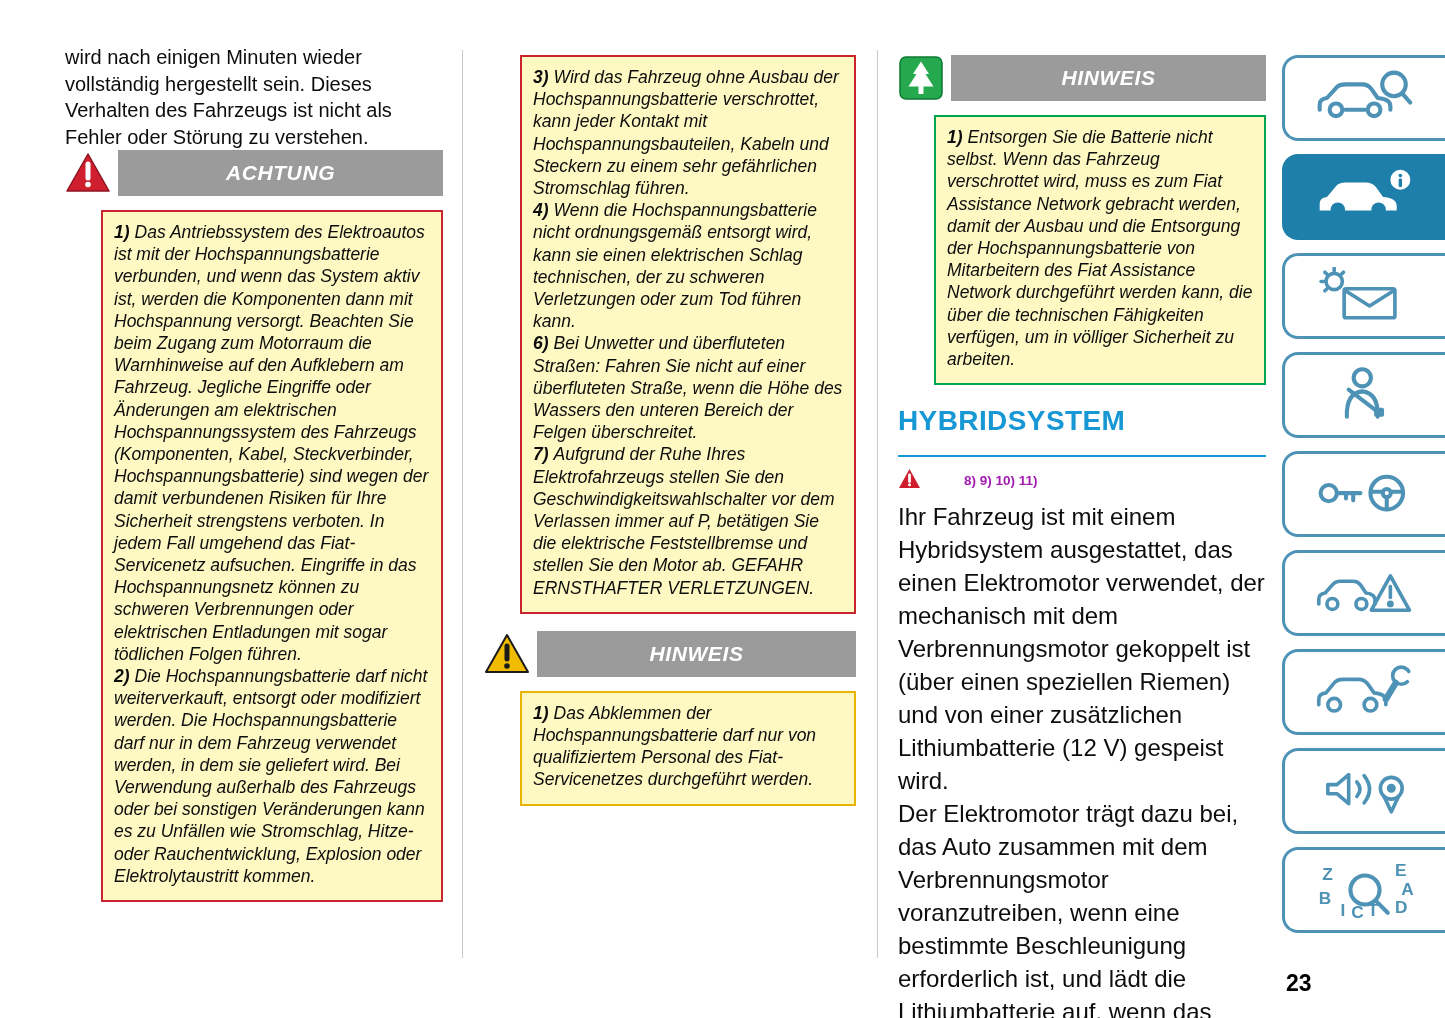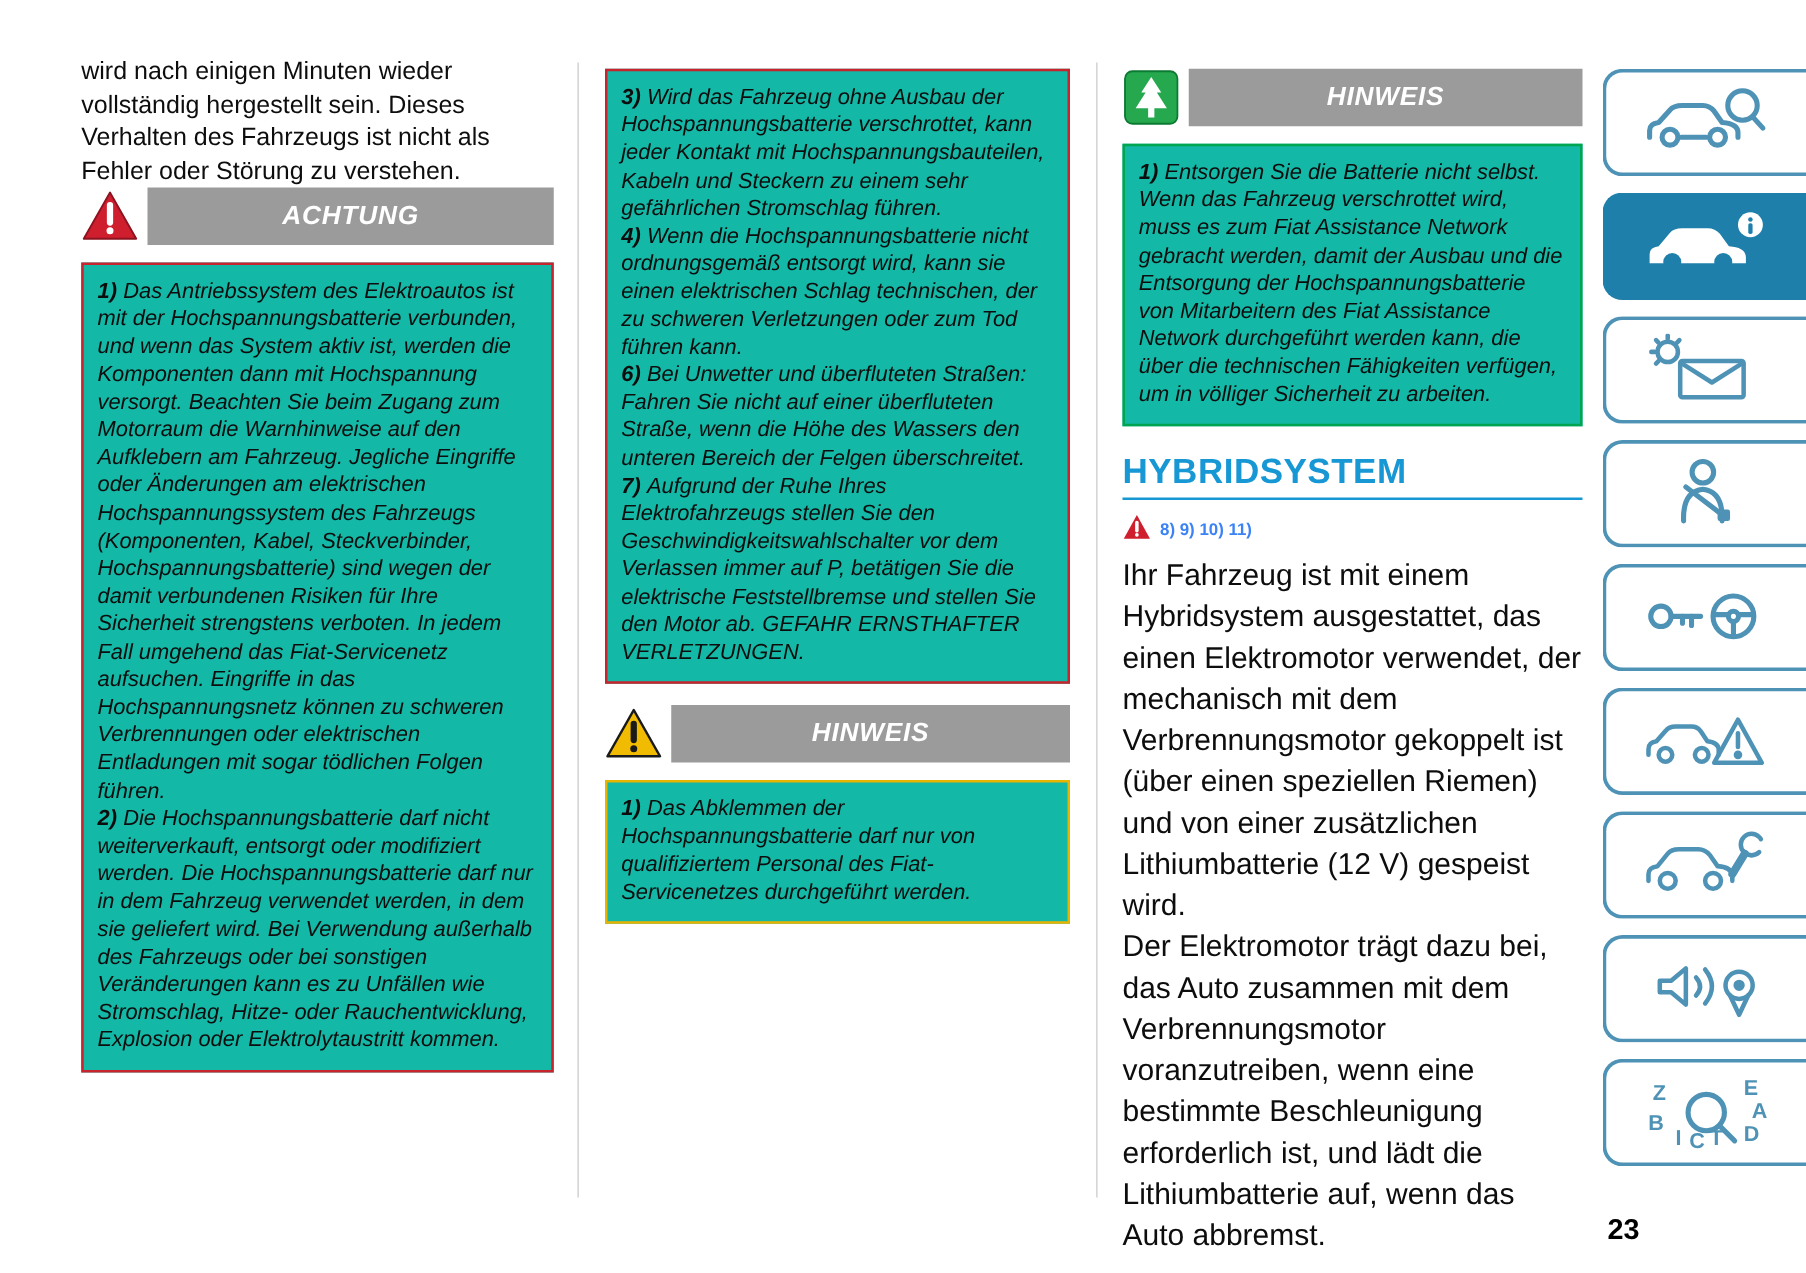--- a/index.html
+++ b/index.html
@@ -14,38 +14,38 @@
   .vdiv { position:absolute; top:50px; height:908px; width:1px; background:#c9c9c9; }
 
   .body-text { font-size:20px; line-height:26.5px; color:#0d0d0d; }
   .intro { }
 
   .note-header { display:flex; align-items:flex-start; height:46px; margin-bottom:14px; }
   .hdr-icon { flex:0 0 auto; width:46px; height:46px; display:flex; align-items:center; justify-content:center; background:#fff; }
   .hdr-bar { flex:1; height:46px; margin-left:7px; background:var(--header-gray,#9c9b9b); display:flex; align-items:center; justify-content:center; }
   .hdr-bar span { color:#fff; font-size:21px; font-weight:bold; font-style:italic; letter-spacing:0.6px; }
 
-  .note-box { border:2px solid #000; padding:9px 11px 13px 11px; background:#14b8a6; }
+  .note-box { border:2px solid #000; padding:9px 11px 13px 11px; background:#fef9c3;margin-left:36px; }
   .note-box.red    { border-color:var(--warning-red,#c8242e); }
   .note-box.yellow { border-color:var(--note-yellow,#e8b400); }
   .note-box.green  { border-color:var(--note-green,#00a551); }
 
   .note-item { font-size:17.5px; line-height:22.2px; font-style:italic; color:#0d0d0d; }
   .note-item b { margin-right:5px; }
 
   .col2 .note-box.red { margin-top:11px; }
   .col2 .note-header { margin-top:17px; }
 
   .col3 .note-header { margin-top:11px; }
 
   .section-title { display:block; font-size:28px; font-weight:bold; color:var(--accent-blue,#1798d5);
-                   letter-spacing:0.4px; margin-top:20px; padding-bottom:5px;
+                   letter-spacing:0.4px; margin-top:20px; padding-bottom:18px;
                    border-bottom:2px solid var(--accent-blue,#1798d5); }
   .refs { display:flex; align-items:center; gap:7px; margin:11px 0 7px 0; }
-  .refs .nums { font-size:13.5px; font-weight:bold; color:#3b82f6; }
+  .refs .nums { font-size:13.5px; font-weight:bold; color:#a21caf;margin-left:36px; }
   .hybrid-par { font-size:24px; line-height:33px; }
 
   .sidebar { position:absolute; top:55px; right:0; display:flex; flex-direction:column; gap:13px; }
   .tile { width:163px; height:86px; background:#fff; color:var(--tile-blue,#4e92b6);
           border:3px solid var(--tile-blue,#4e92b6); border-right:none;
           border-radius:16px 0 0 16px; display:flex; align-items:center; justify-content:center; }
   .tile.active { background:var(--active-tile-blue,#1f7fab); border-color:var(--active-tile-blue,#1f7fab); color:#fff; }
   .tile svg { display:block; }
 
   .page-number { position:absolute; left:1286px; top:970px; font-size:23px; font-weight:bold; color:#000000; }

